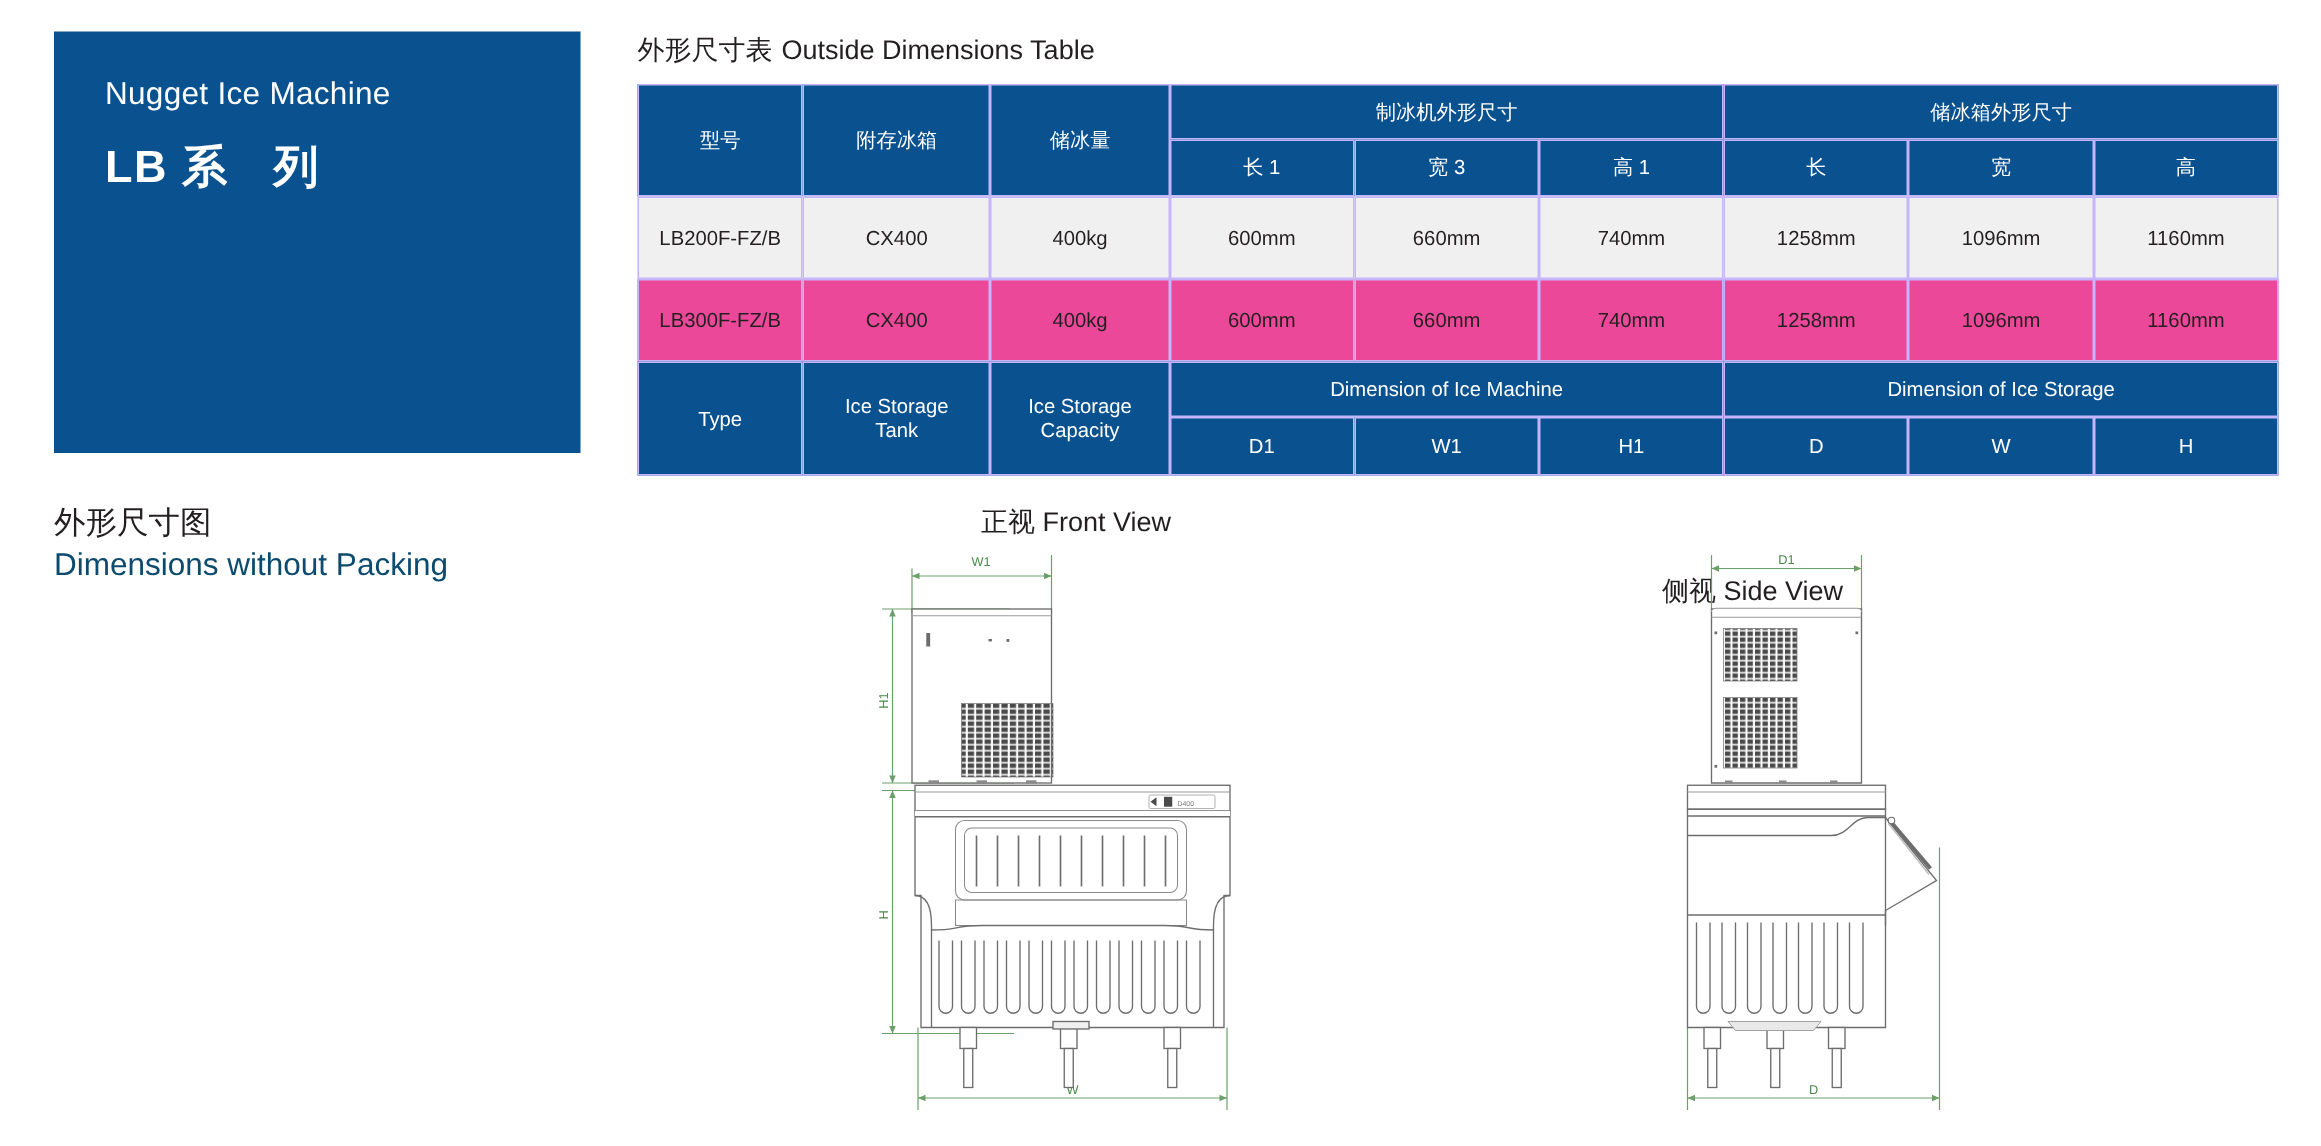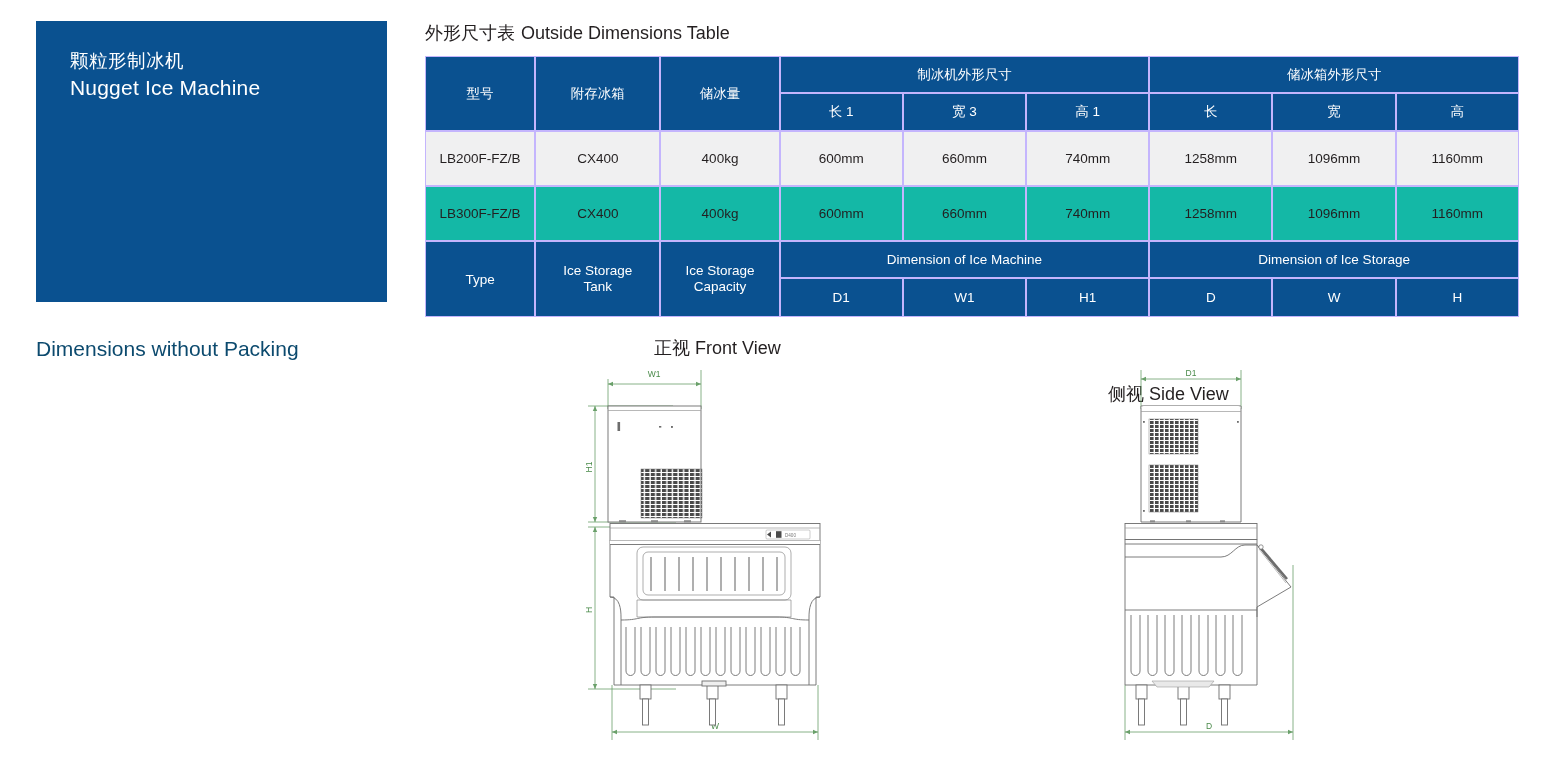--- a/index.html
+++ b/index.html
@@ -31,21 +31,21 @@
     border-collapse:separate;border-spacing:0;table-layout:fixed;
   }
   .dims-table td,.dims-table th{
     border:1px solid #c4b5fd;
     padding:0;margin:0;text-align:center;vertical-align:middle;
     font-size:13.5px;font-weight:normal;
   }
   .hd{background:#0a5190;color:#ffffff;}
   .hd-sub{background:#0a5190;color:#ffffff;}
   .r1{background:#f0f0f1;color:#231f20;}
-  .r2{background:#14b8a6;color:#231f20;}
+  .r2{background:#ec4899;color:#231f20;}
   .h-row-1{height:35px;}
   .h-row-2{height:36px;}
   .h-data{height:53px;}
   .h-type-1{height:35px;}
   .h-type-2{height:37px;}
   .vspan{height:71px;}
   .two-line{line-height:1.2;}
 
   
   .caption{position:absolute;left:36px;top:335px;}
@@ -59,22 +59,22 @@
 
   .drawing{position:absolute;}
   #front-drawing{left:580px;top:365px;width:280px;height:395px;}
   #side-drawing{left:1090px;top:365px;width:280px;height:395px;}
   svg{display:block;overflow:visible;}
 </style>
 </head>
 <body>
 
 <div class="hero">
-  <div class="hero-cn">颗粒形制冰机</div>
   <div class="hero-en">Nugget Ice Machine</div>
+  <div class="hero-series-cn"><span>LB 系</span><span class="sp"></span><span>列</span></div>
 </div>
 
 <div class="table-title">
   <span>外形尺寸表</span><span class="en">Outside Dimensions Table</span>
 </div>
 
 <table class="dims-table">
   <colgroup>
     <col style="width:110px">
       <col style="width:125px">
@@ -148,20 +148,21 @@
       <td class="hd-sub h-type-2">W1</td>
       <td class="hd-sub h-type-2">H1</td>
       <td class="hd-sub h-type-2">D</td>
       <td class="hd-sub h-type-2">W</td>
       <td class="hd-sub h-type-2">H</td>
     </tr>
   </tbody>
 </table>
 
 <div class="caption">
+  <div class="cn">外形尺寸图</div>
   <div class="en">Dimensions without Packing</div>
 </div>
 
 <div class="view-title" id="front-view-title">
   <span>正视</span>
   <span>Front View</span>
 </div>
 <div class="view-title" id="side-view-title">
   <span>侧视</span>
   <span>Side View</span>

